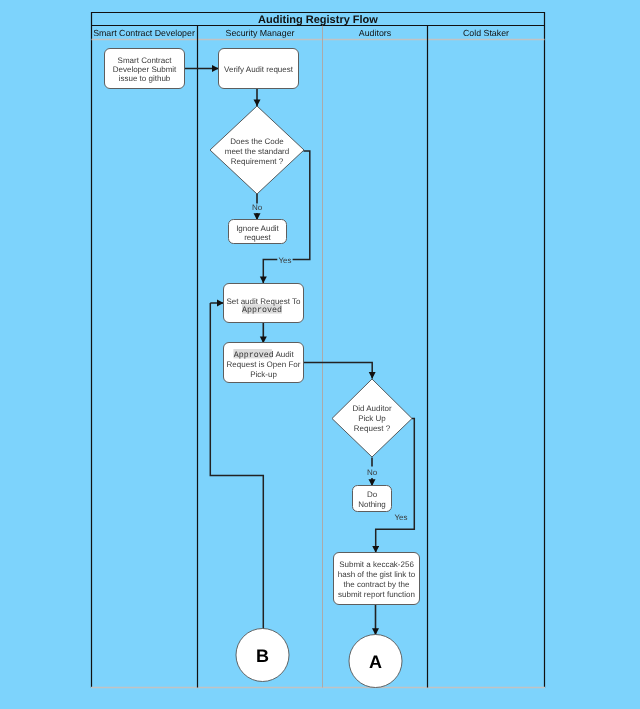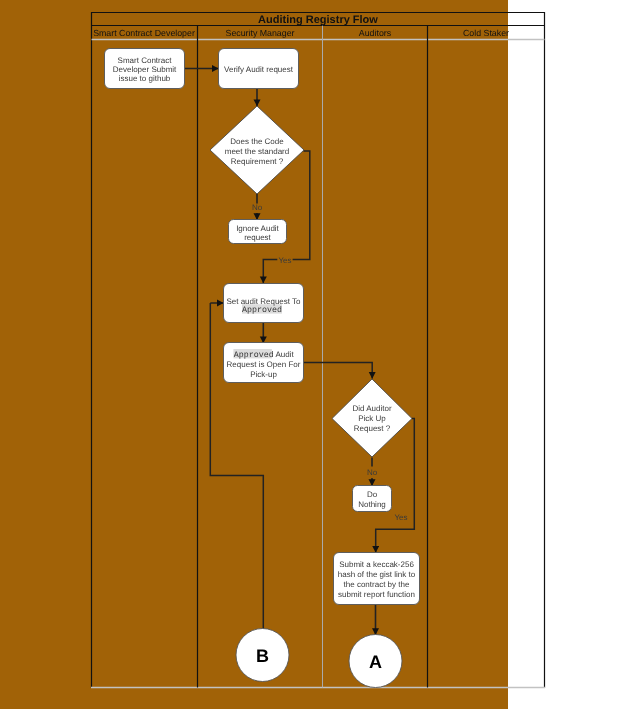--- a/index.html
+++ b/index.html
@@ -1,18 +1,18 @@
 <!DOCTYPE html>
 <html><head>
 <meta charset="utf-8">
 <style>
   html,body{margin:0;padding:0;background:#ffffff;}
   *{-webkit-font-smoothing:antialiased;-moz-osx-font-smoothing:grayscale;text-rendering:geometricPrecision;}
   body{width:640px;height:709px;overflow:hidden;font-family:"Liberation Sans",sans-serif;}
-  #stage{position:relative;width:508px;height:709px;background:#a16207;}
+  #stage{position:relative;width:640px;height:709px;background:#7dd3fc;}
   svg{display:block;position:absolute;left:0;top:0;}
   .lane-hdr{font-family:"Liberation Sans",sans-serif;font-size:8.8px;fill:#111;text-anchor:middle;}
   .title{font-family:"Liberation Sans",sans-serif;font-size:11px;font-weight:bold;fill:#111;text-anchor:middle;}
   .node{font-family:"Liberation Sans",sans-serif;font-size:8px;fill:#3a3a3a;text-anchor:middle;}
   .mono{font-family:"Liberation Mono",monospace;font-size:8.3px;fill:#333;text-anchor:middle;}
   .edge-lbl{font-family:"Liberation Sans",sans-serif;font-size:8px;fill:#3a3a3a;text-anchor:middle;}
   .circ-lbl{font-family:"Liberation Sans",sans-serif;font-size:18px;font-weight:bold;fill:#000;text-anchor:middle;}
   .shape{fill:#ffffff;stroke:#5e5e5e;stroke-width:1;}
   .diamond{fill:#ffffff;stroke:#4a4a4a;stroke-width:0.9;}
   .circle{fill:#ffffff;stroke:#555;stroke-width:0.9;}

